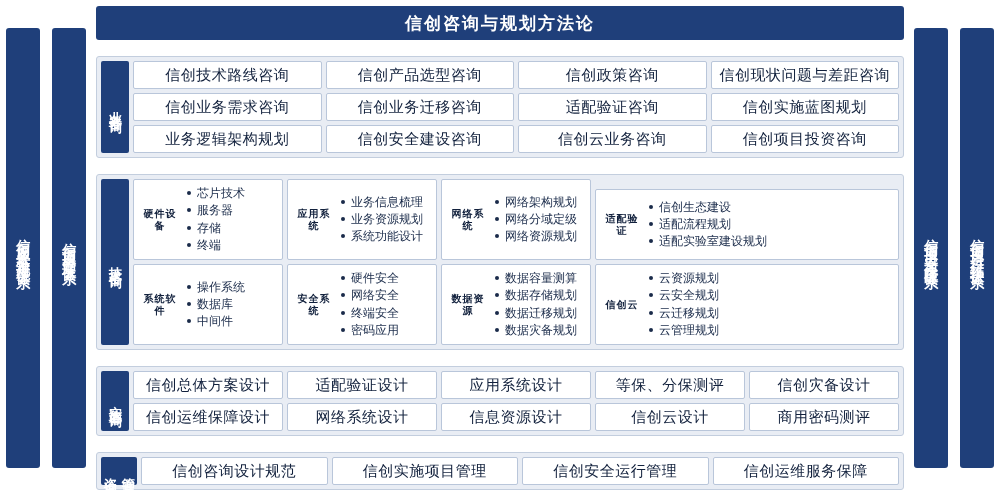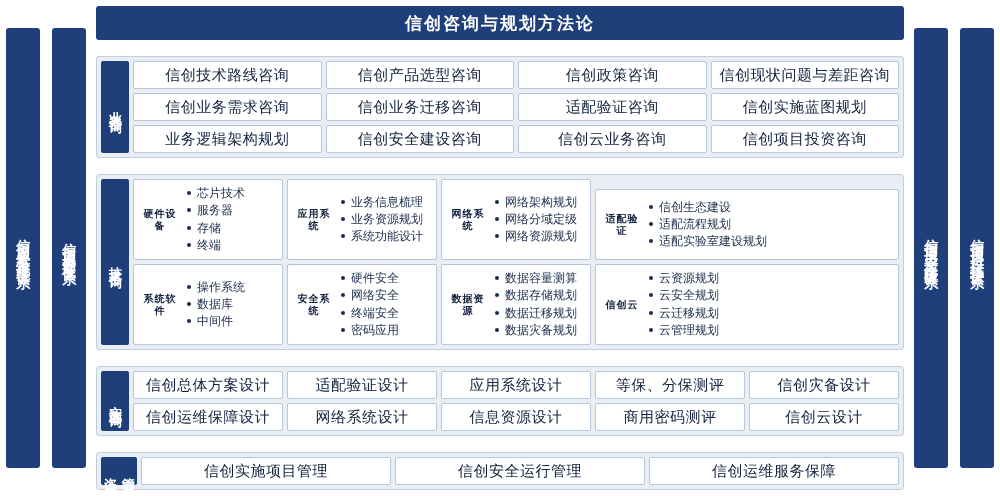--- a/index.html
+++ b/index.html
@@ -313,33 +313,34 @@
           <div class="chip">信创总体方案设计</div>
           <div class="chip">适配验证设计</div>
           <div class="chip">应用系统设计</div>
           <div class="chip">等保、分保测评</div>
           <div class="chip">信创灾备设计</div>
         </div>
         <div class="chip-row">
           <div class="chip">信创运维保障设计</div>
           <div class="chip">网络系统设计</div>
           <div class="chip">信息资源设计</div>
+          <div class="chip">信创云设计</div>
           <div class="chip">商用密码测评</div>
-          <div class="chip">信创云设计</div>
         </div>
       </div>
     </div>
 
     <div class="band">
       <div class="band-label dual">
         <span>咨询</span>
         <span>管理</span>
       </div>
       <div class="band-body">
         <div class="chip-row">
+          <div class="chip">信创咨询设计规范</div>
           <div class="chip">信创实施项目管理</div>
           <div class="chip">信创安全运行管理</div>
           <div class="chip">信创运维服务保障</div>
         </div>
       </div>
     </div>
 
   </div>
 </div>
 

